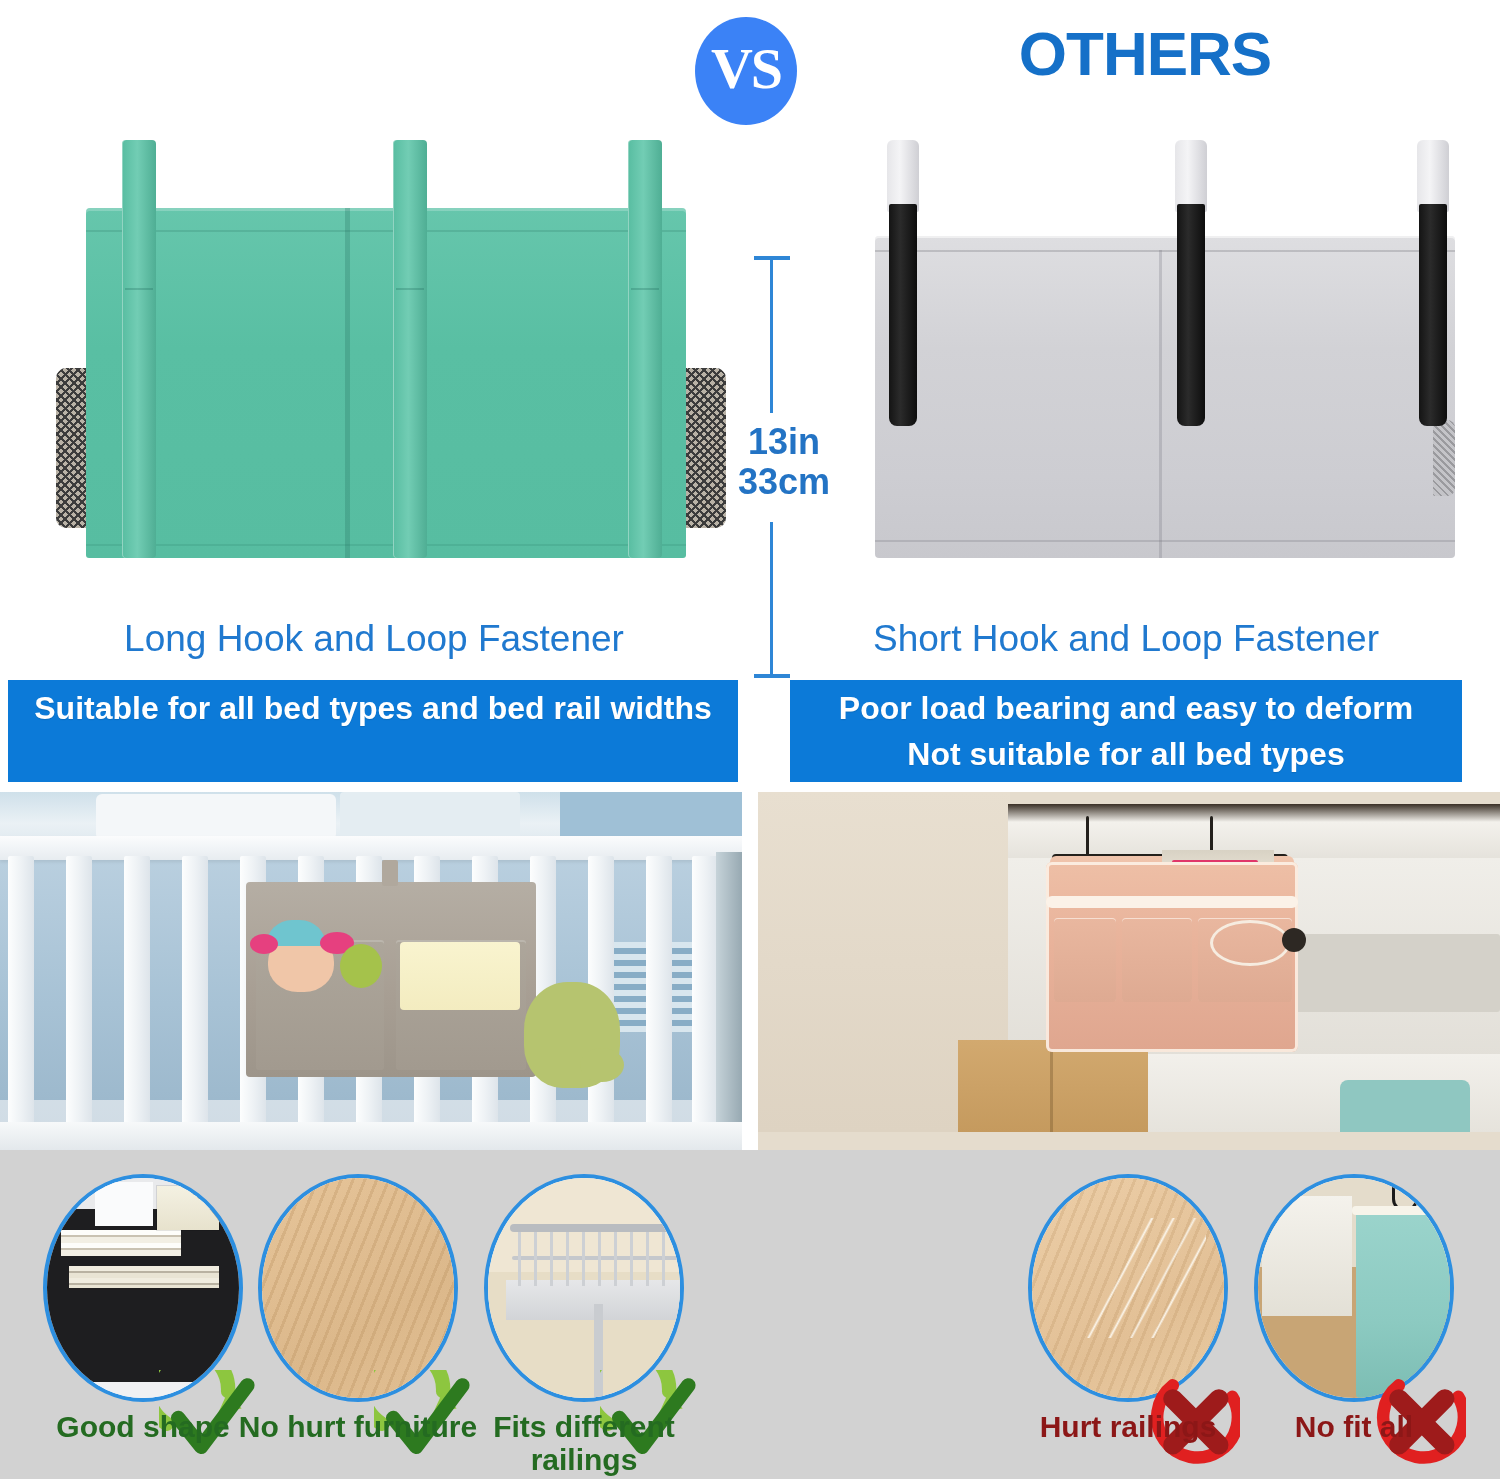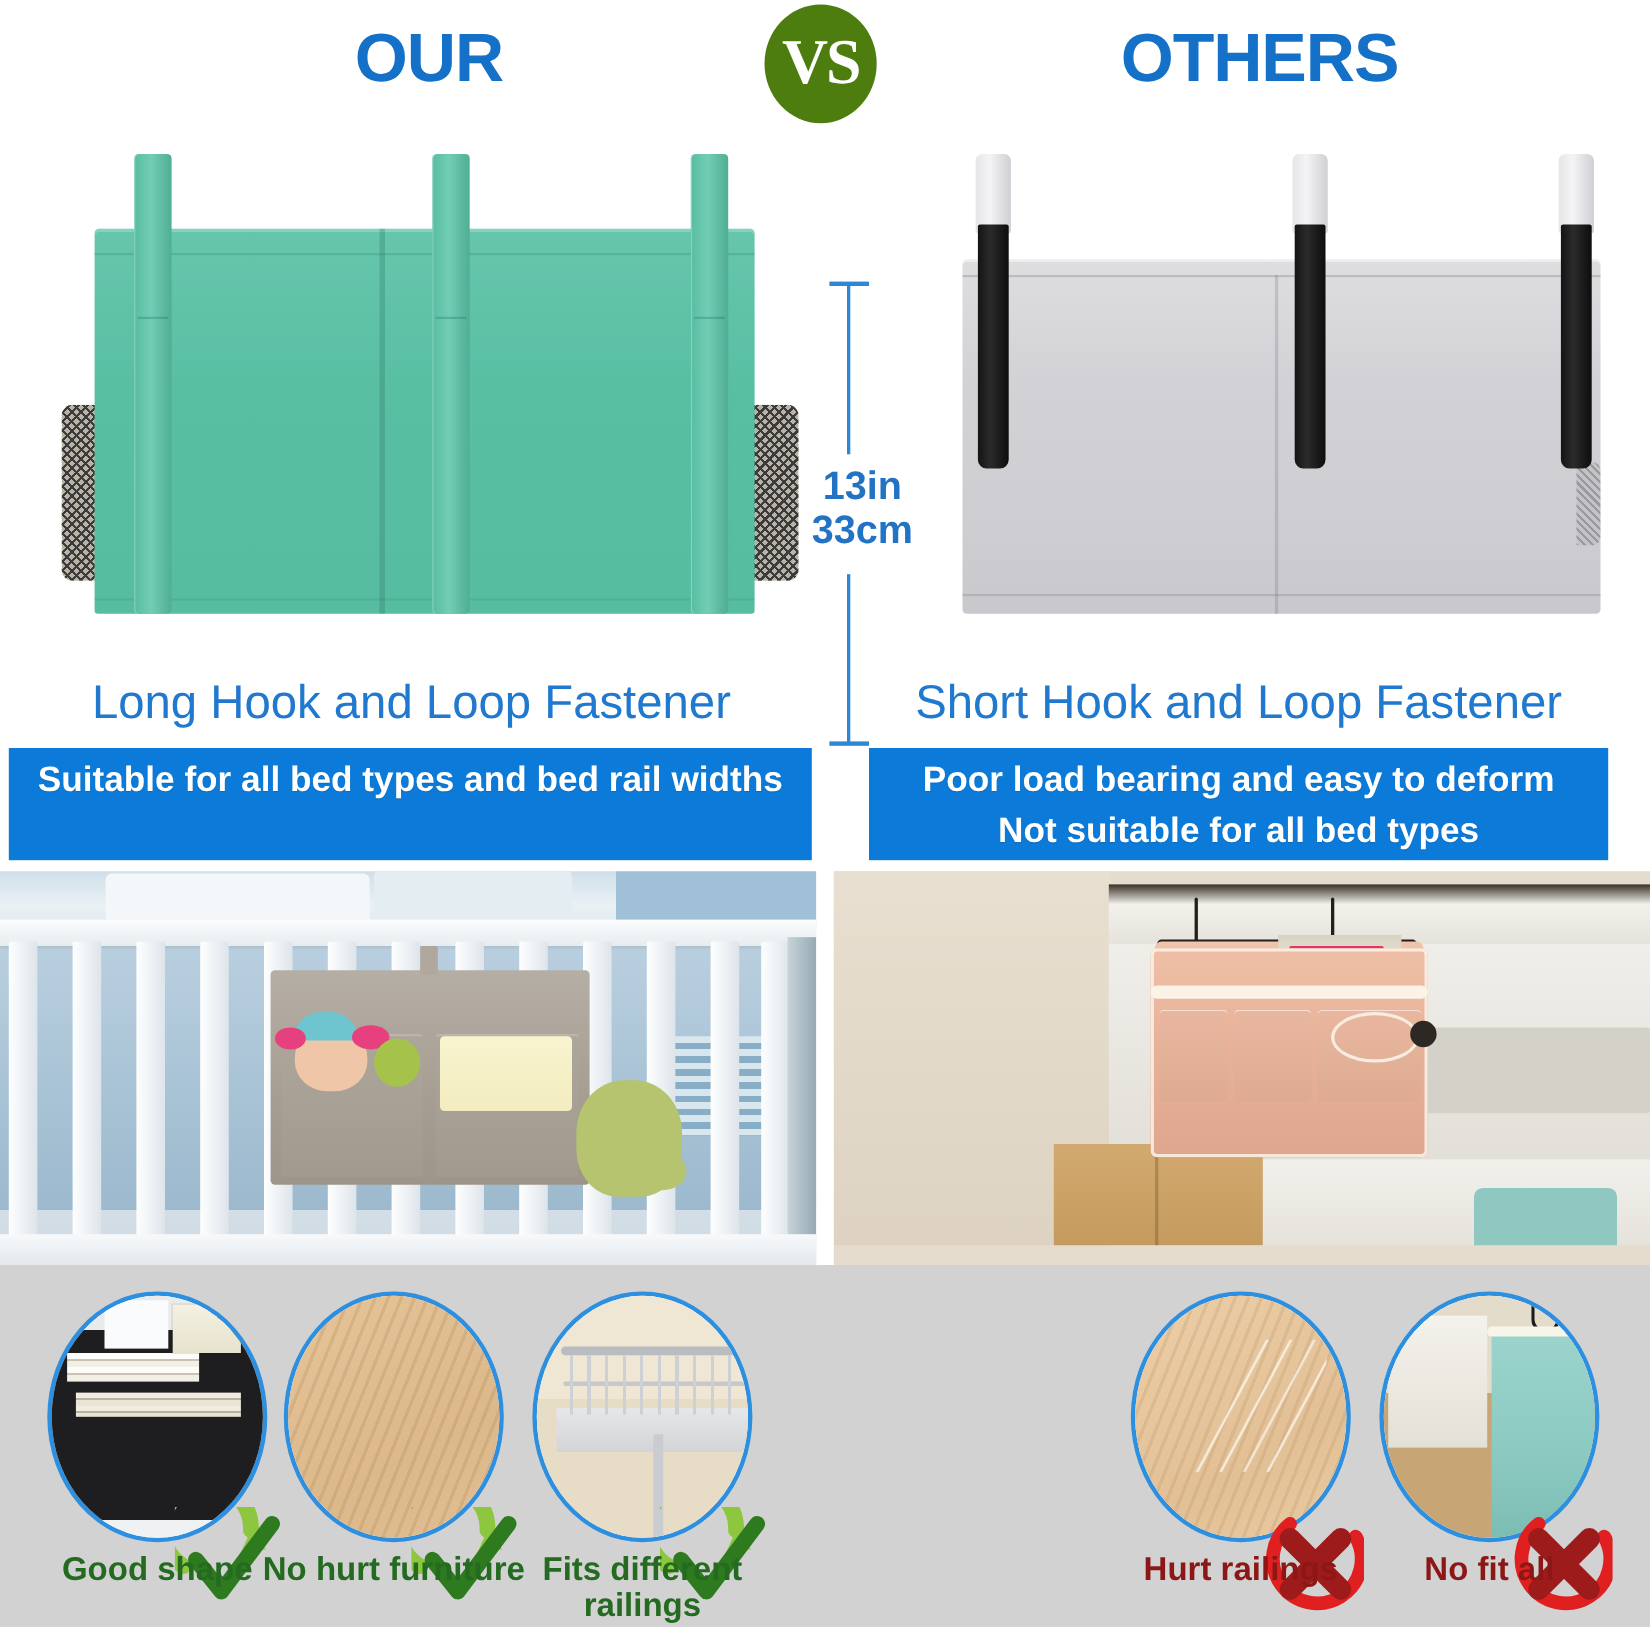--- a/index.html
+++ b/index.html
@@ -21,24 +21,24 @@
     font-size:62px; font-weight:bold; color:#1570C8;
     letter-spacing:-1px; line-height:76px;
   }
   .hdr-others {
     position:absolute; left:1010px; top:16px; width:270px;
     text-align:center;
     font-size:62px; font-weight:bold; color:#1570C8;
     letter-spacing:-1px; line-height:76px;
   }
   .vs-badge {
-    position:absolute; left:695px; top:4px;
+    position:absolute; left:695px; top:17px;
     width:102px; height:108px;
     border-radius:50%;
-    background:#4d7c0f;
+    background:#3b82f6;
     display:flex; align-items:center; justify-content:center;
   }
   .vs-badge span {
     font-family:"Liberation Serif", serif;
     font-size:58px; font-weight:bold; color:#ffffff;
     letter-spacing:-2px;
     display:block; line-height:58px;
     padding-bottom:4px;
   }
 
@@ -142,21 +142,21 @@
     border-radius:2px 2px 8px 8px;
   }
   .sg1 { left:22px;  top:0px; }
   .sg2 { left:310px; top:0px; }
   .sg3 { left:552px; top:0px; }
 
   
   .subtitle-row { position:absolute; left:0; top:600px; width:1500px; height:78px; }
   .subtitle {
     position:absolute; top:8px; height:62px;
-    font-size:43px; color:#2079cf; line-height:62px;
+    font-size:37px; color:#2079cf; line-height:62px;
     text-align:center; white-space:nowrap;
   }
   .sub-left  { left:0px;   width:748px; }
   .sub-right { left:752px; width:748px; }
 
   
   .banner {
     position:absolute; top:680px; height:102px;
     background:#0c7ad8;
     color:#ffffff;
@@ -521,21 +521,20 @@
     text-align:center;
     font-size:30px; font-weight:bold; line-height:33px;
   }
   .lbl-good  { color:#246b21; }
   .lbl-bad   { color:#8c1717; }
 </style>
 </head>
 <body>
 
 <div class="header">
-  <div class="hdr-our">OUR</div>
   <div class="vs-badge">
     <span>VS</span>
   </div>
   <div class="hdr-others">OTHERS</div>
 </div>
 
 <div class="prod-row">
 
   <div class="teal-prod">
     <div class="mesh mesh-l"></div>

